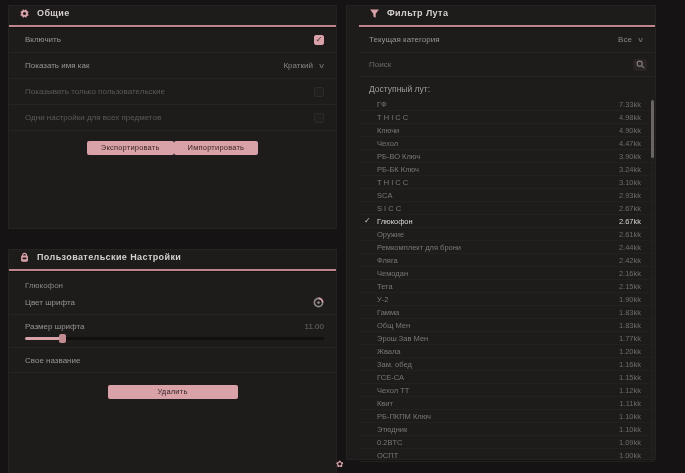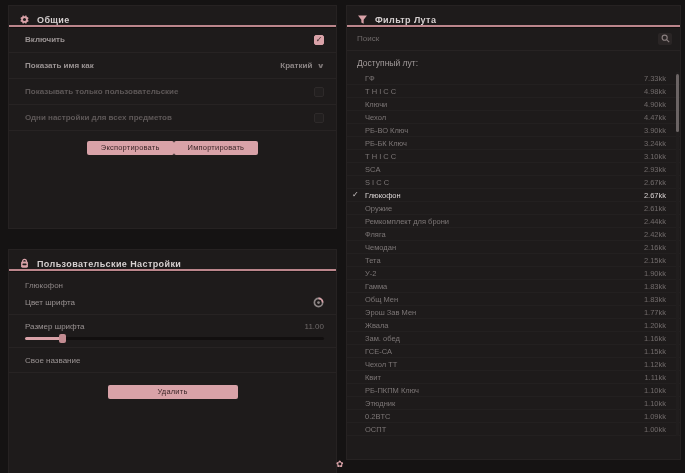--- a/index.html
+++ b/index.html
@@ -11,37 +11,36 @@
     overflow:hidden;
     position:relative;
   }
   .panel {
     position:absolute;
     background:#1e1b1b;
     border:1px solid #262222;
   }
   #panel-general { left:8px;  top:5px;   width:329px; height:224px; }
   #panel-custom  { left:8px;  top:249px; width:329px; height:233px; }
-  #panel-loot    { left:346px; top:5px;  width:335px; height:455px; }
+  #panel-loot    { left:346px; top:5px;  width:310px; height:455px;padding-left:12px; }
 
   .panel-header {
-    display:flex; align-items:flex-end; gap:7px;
+    display:flex; align-items:flex-start; gap:7px;
     height:19px; padding:2px 10px 0 10px;
   }
   .panel-title {
     font-size:9px; font-weight:bold; color:#d6d0d0; letter-spacing:.4px;
   }
   .accent-line { height:2px; background:#bc868c; box-shadow:0 1px 0 #141111; }
 
   .setting-row {
     display:flex; align-items:center; justify-content:space-between;
     height:26px; padding:0 12px 0 16px;
     border-bottom:1px solid #272323;
     font-size:8px;
-    font-weight:bold;
   }
   .setting-row .lbl { color:#9b9494; }
   .setting-row.disabled .lbl { color:#5e5858; }
 
   .checkbox {
     width:10px; height:10px; border-radius:2px;
     background:#221f1f; border:1px solid #3a3535;
     display:flex; align-items:center; justify-content:center;
     font-size:8px; color:#3a2526; line-height:1;
   }
@@ -237,20 +236,27 @@
   <div class="panel-header">
     <span>
       <svg width="11" height="11" viewBox="0 0 16 16">
         <path d="M1.5 2 H14.5 L9.7 8.5 V14 L6.3 12.2 V8.5 Z" fill="#d9a2a8"></path>
       </svg>
     </span>
     <span class="panel-title">Фильтр Лута</span>
   </div>
   <div class="accent-line"></div>
 
+  <div class="setting-row" style="padding-left:10px;">
+    <span class="lbl">Текущая категория</span>
+    <span class="dropdown">
+      <span>Все</span>
+      <span class="chev">∨</span>
+    </span>
+  </div>
 
   <div class="search-row" style="padding-left:10px;">
     <input class="search-input" type="text" placeholder="Поиск" style="">
     <span class="icon-btn">
       <svg width="9" height="9" viewBox="0 0 16 16">
         <circle cx="6.5" cy="6.5" r="4.5" fill="none" stroke="#8a7f7f" stroke-width="2"></circle>
         <line x1="10" y1="10" x2="14.5" y2="14.5" stroke="#8a7f7f" stroke-width="2"></line>
       </svg>
     </span>
   </div>

